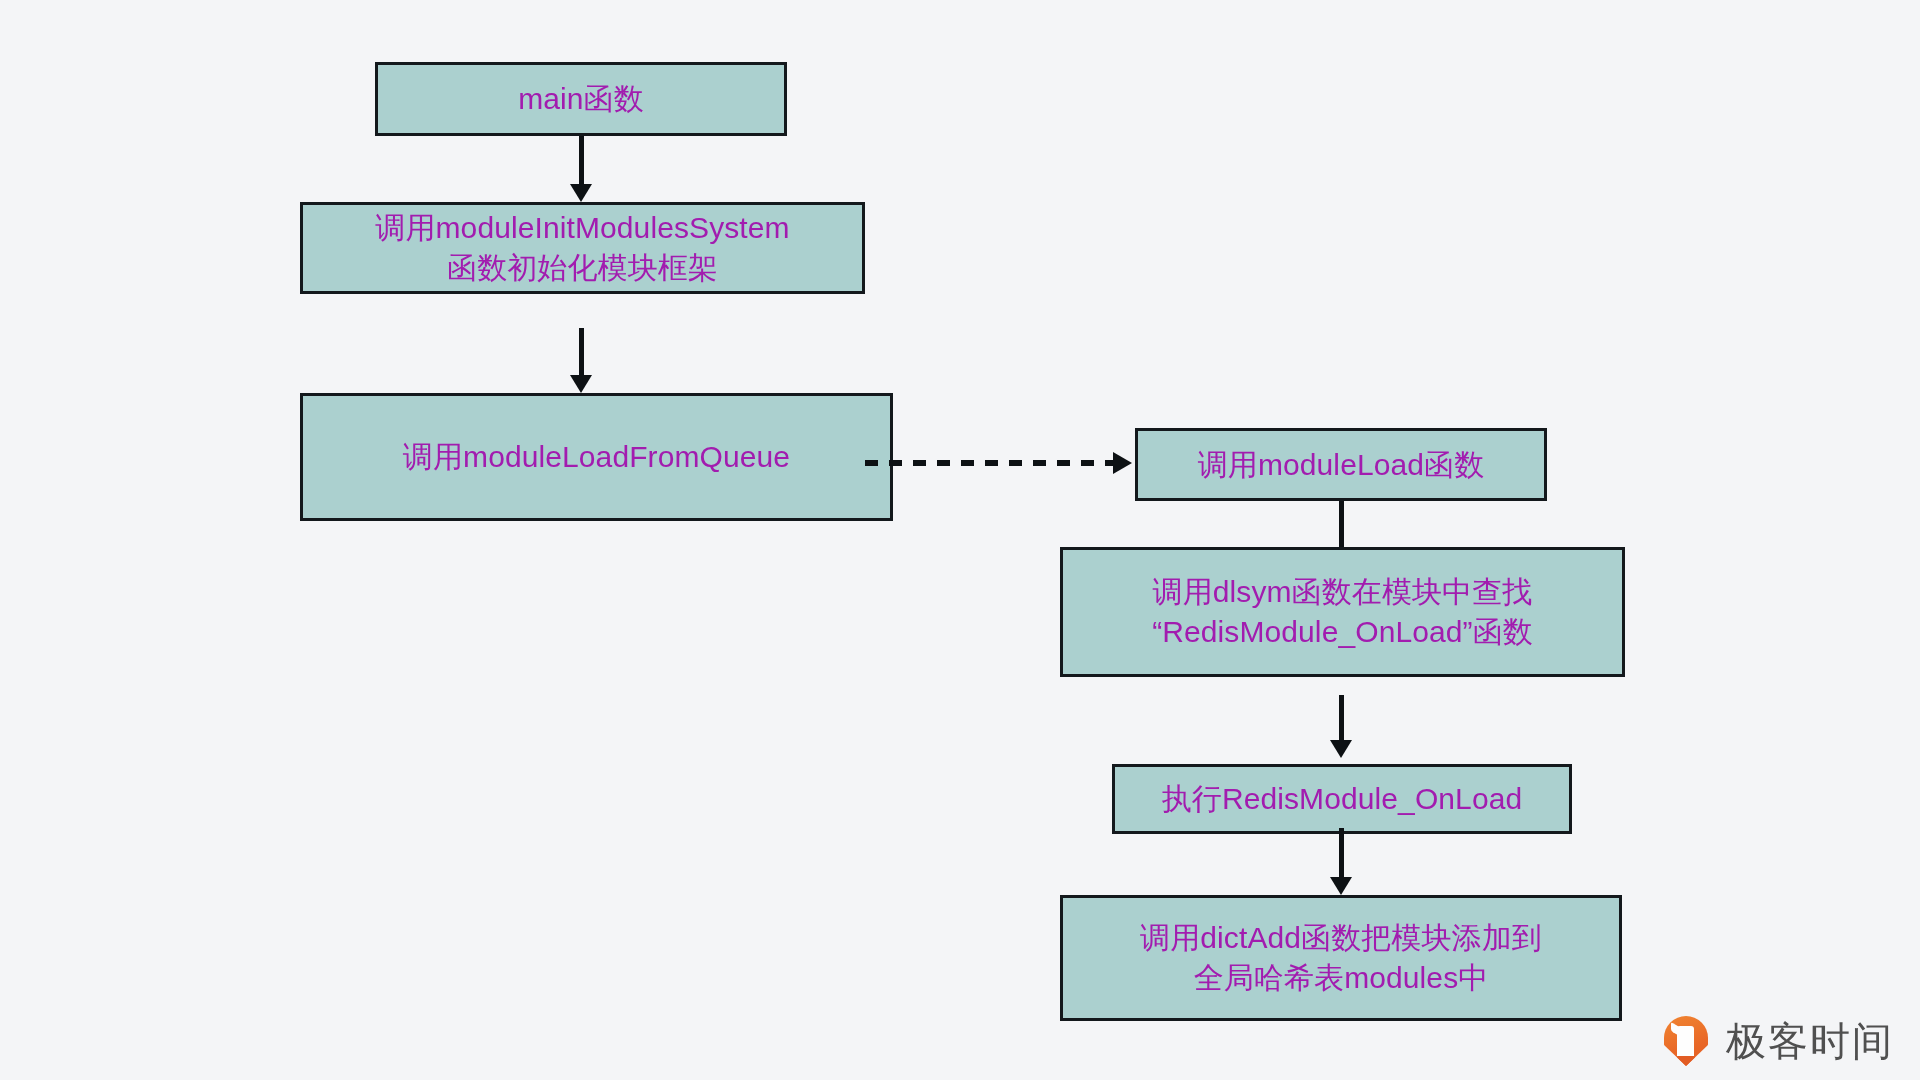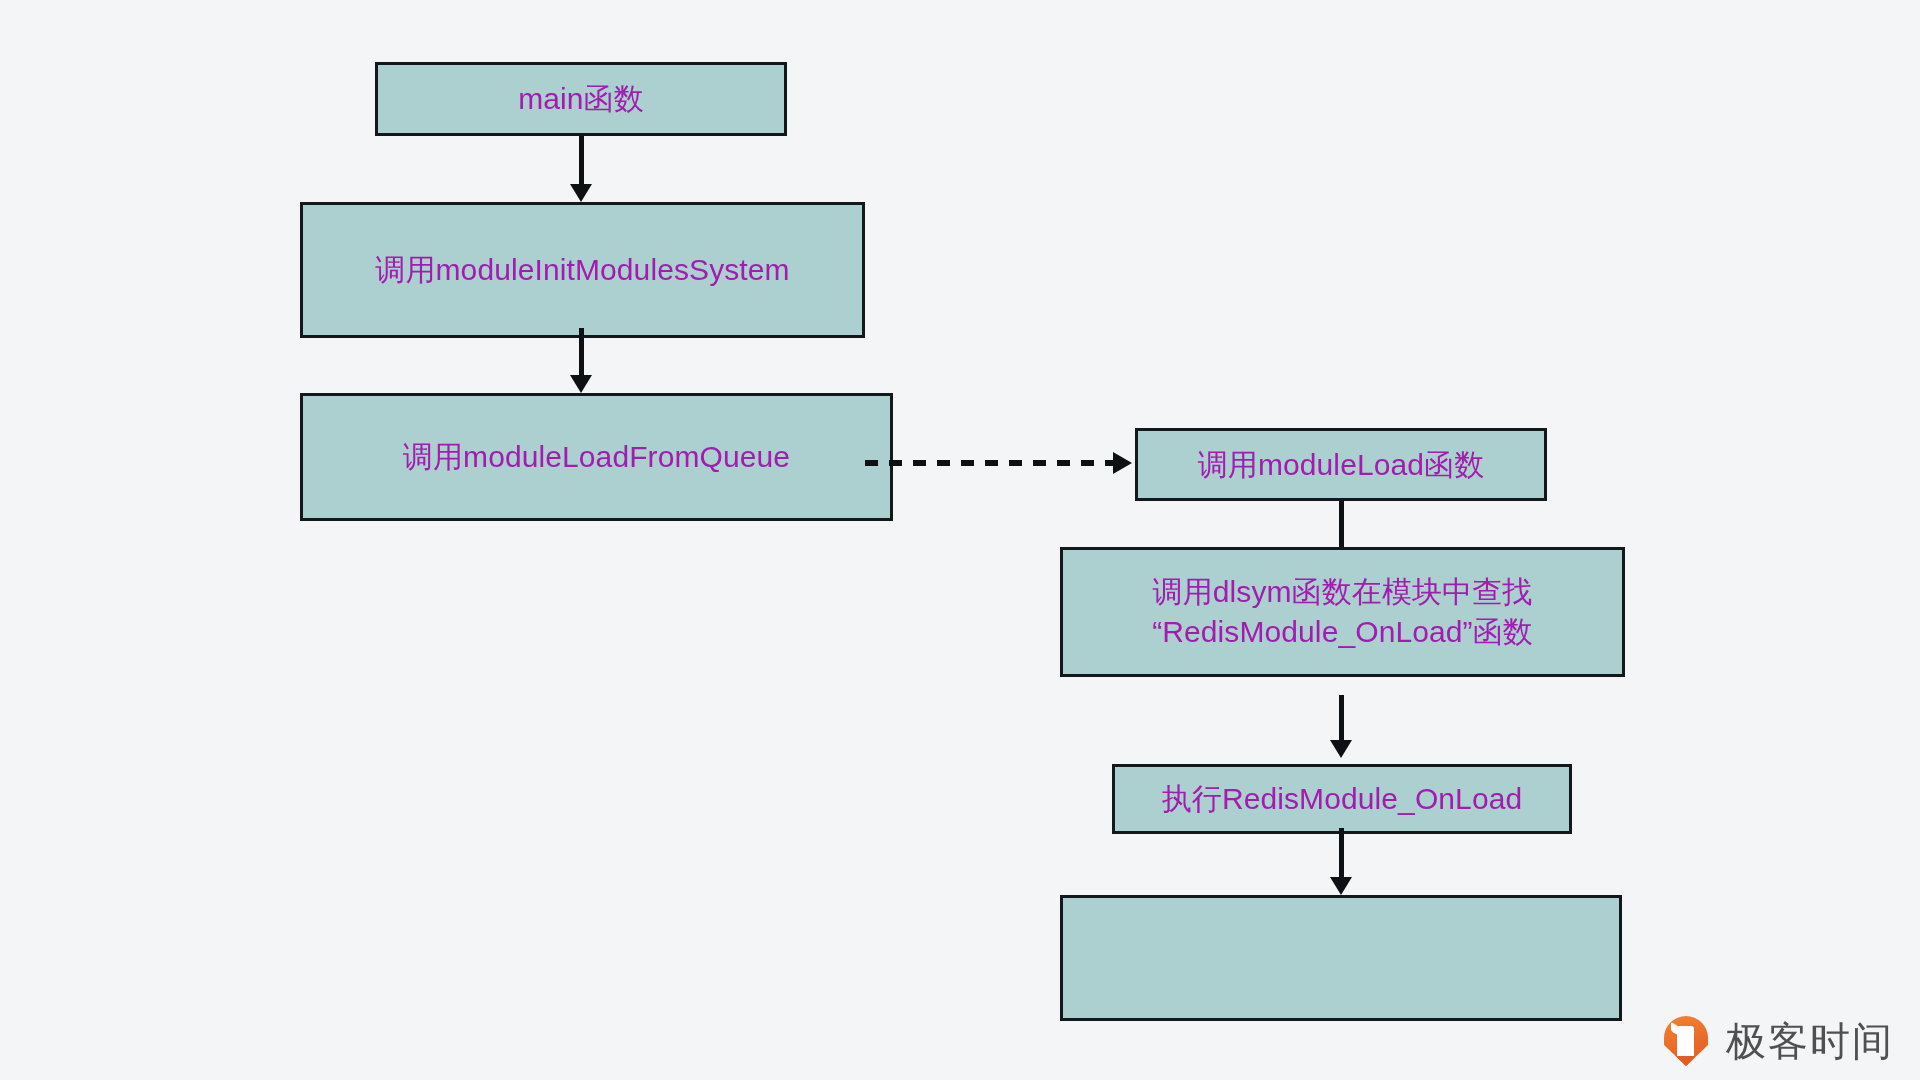--- a/index.html
+++ b/index.html
@@ -40,21 +40,21 @@
     white-space: pre-line;
     padding: 2px 10px;
   }
   .node .line {
     display: block;
     width: 100%;
   }
 
   
   #node-main          { left: 375px; top: 62px;  width: 412px; height: 74px;  }
-  #node-init-system   { left: 300px; top: 202px; width: 565px; height: 136px; align-items: center; }
+  #node-init-system   { left: 300px; top: 202px; width: 565px; height: 92px; align-items: center; }
   #node-load-queue    { left: 300px; top: 393px; width: 593px; height: 128px; }
   #node-module-load   { left: 1135px; top: 428px; width: 412px; height: 73px; }
   #node-dlsym         { left: 1060px; top: 547px; width: 565px; height: 130px; }
   #node-onload-exec   { left: 1112px; top: 758px; width: 460px; height: 70px; margin-top: 6px; }
   #node-dict-add      { left: 1060px; top: 895px; width: 562px; height: 126px; }
 
   
   .connector {
     position: absolute;
   }
@@ -200,20 +200,21 @@
     <span class="line">main函数</span>
   </div>
 
   <div class="connector vertical" id="conn-main-to-init">
     <div class="stem"></div>
     <div class="head"></div>
   </div>
 
   <div class="node" id="node-init-system">
     <span class="line">调用moduleInitModulesSystem</span>
+    <span class="line">函数初始化模块框架</span>
   </div>
 
   <div class="connector vertical" id="conn-init-to-queue">
     <div class="stem"></div>
     <div class="head"></div>
   </div>
 
   <div class="node" id="node-load-queue">
     <span class="line">调用moduleLoadFromQueue</span>
   </div>
@@ -245,20 +246,22 @@
   <div class="node" id="node-onload-exec">
     <span class="line">执行RedisModule_OnLoad</span>
   </div>
 
   <div class="connector vertical" id="conn-onload-to-dictadd">
     <div class="stem"></div>
     <div class="head"></div>
   </div>
 
   <div class="node" id="node-dict-add">
+    <span class="line">调用dictAdd函数把模块添加到</span>
+    <span class="line">全局哈希表modules中</span>
   </div>
 
   <div id="watermark">
     <span class="logo-mark">
       <span class="drop"></span>
       <span class="glyph"></span>
     </span>
     <span class="logo-text">极客时间</span>
   </div>
 

